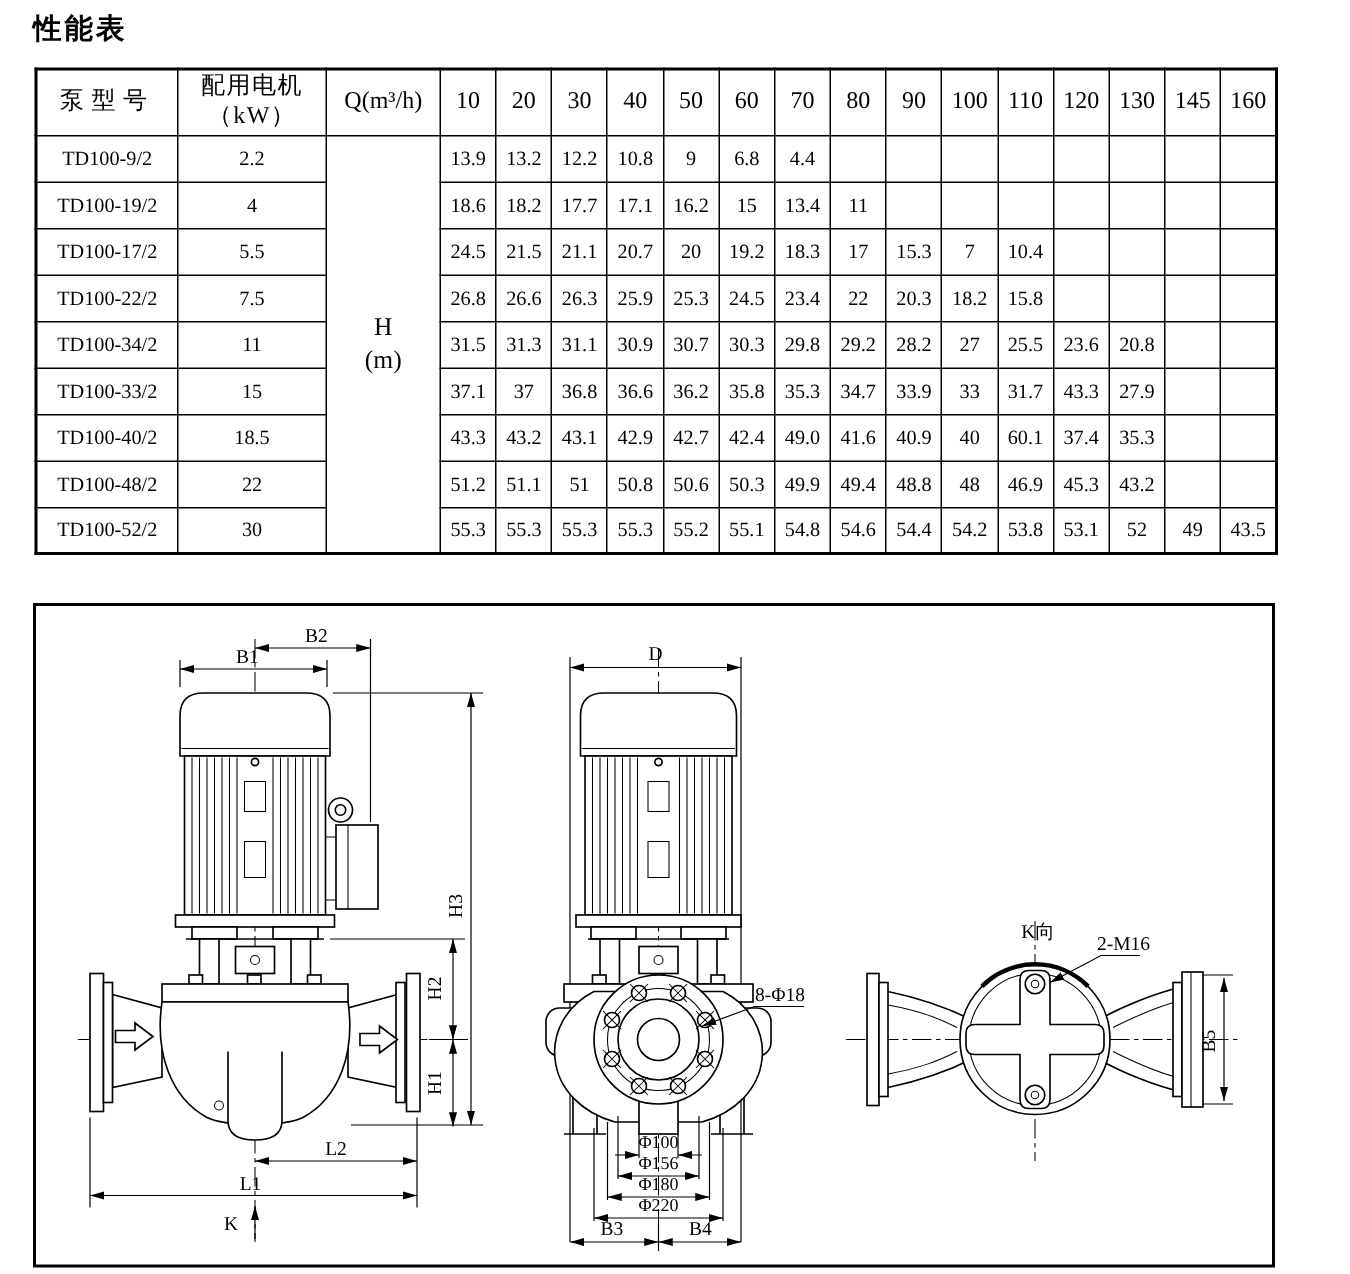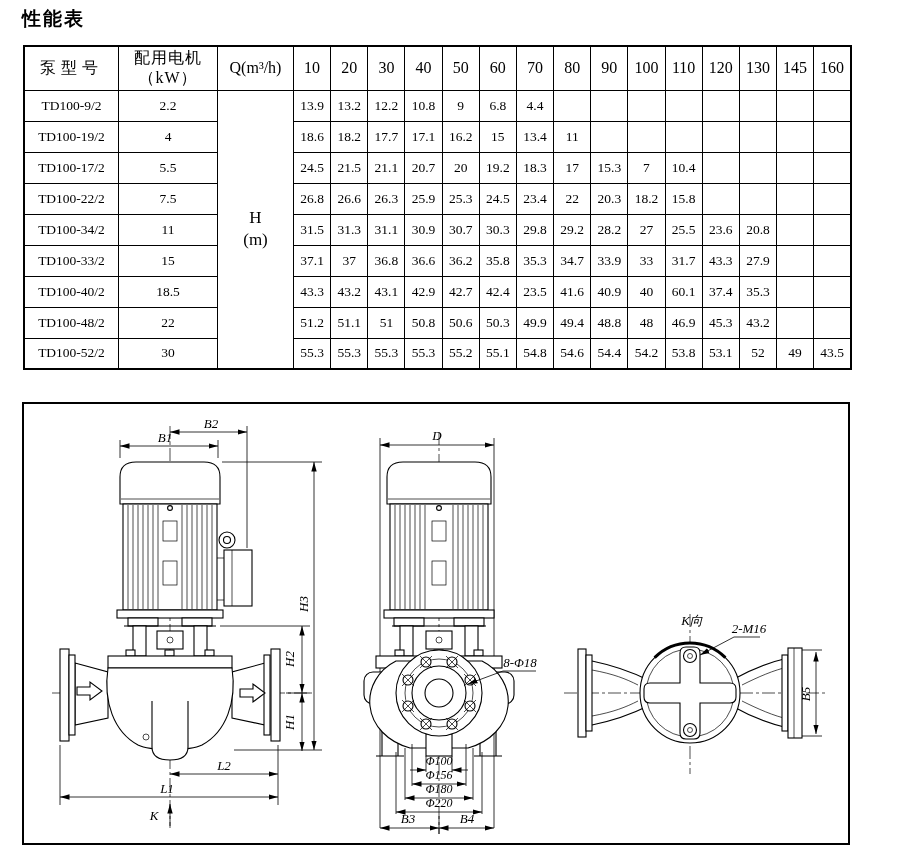--- a/index.html
+++ b/index.html
@@ -11,21 +11,21 @@
   table.perf th,table.perf td{border:1px solid #000;text-align:center;vertical-align:middle;
              padding:0;overflow:hidden;font-weight:normal;}
   table.perf thead tr{height:44px;}
   table.perf tbody tr{height:31px;}
   table.perf th{font-size:16px;line-height:1.25;}
   table.perf th.c1{width:93px;letter-spacing:5px;margin-top:24px;}
   table.perf th.c2{width:98px;letter-spacing:1px;}
   table.perf th.c3{width:75px;letter-spacing:0;}
   table.perf td{font-size:13.5px;}
   table.perf td.hcell{font-size:17px;line-height:1.3;}
-  .drawing{position:absolute;left:22px;top:402px;width:824px;height:439px;border:2px solid #000;font-style:italic;}
+  .drawing{position:absolute;left:22px;top:402px;width:824px;height:439px;border:2px solid #000;}
   svg{display:block;}
   .ol{fill:#fff;stroke:#000;stroke-width:1.1;}
   .ln{fill:none;stroke:#000;stroke-width:1.1;}
   .thin{fill:none;stroke:#000;stroke-width:0.7;}
   .dim{fill:none;stroke:#000;stroke-width:0.8;}
   .cl{fill:none;stroke:#000;stroke-width:0.7;stroke-dasharray:13 3 3 3;}
   .thick{fill:none;stroke:#000;stroke-width:3;}
   text.dl{font-family:"Liberation Serif",serif;font-size:13px;fill:#000;}
   text.dls{font-family:"Liberation Serif",serif;font-size:12px;fill:#000;}
 </style>
@@ -175,21 +175,21 @@
       </tr>
       <tr>
         <td>TD100-40/2</td>
         <td>18.5</td>
         <td>43.3</td>
         <td>43.2</td>
         <td>43.1</td>
         <td>42.9</td>
         <td>42.7</td>
         <td>42.4</td>
-        <td>23.5</td>
+        <td>49.0</td>
         <td>41.6</td>
         <td>40.9</td>
         <td>40</td>
         <td>60.1</td>
         <td>37.4</td>
         <td>35.3</td>
         <td></td>
         <td></td>
       </tr>
       <tr>

